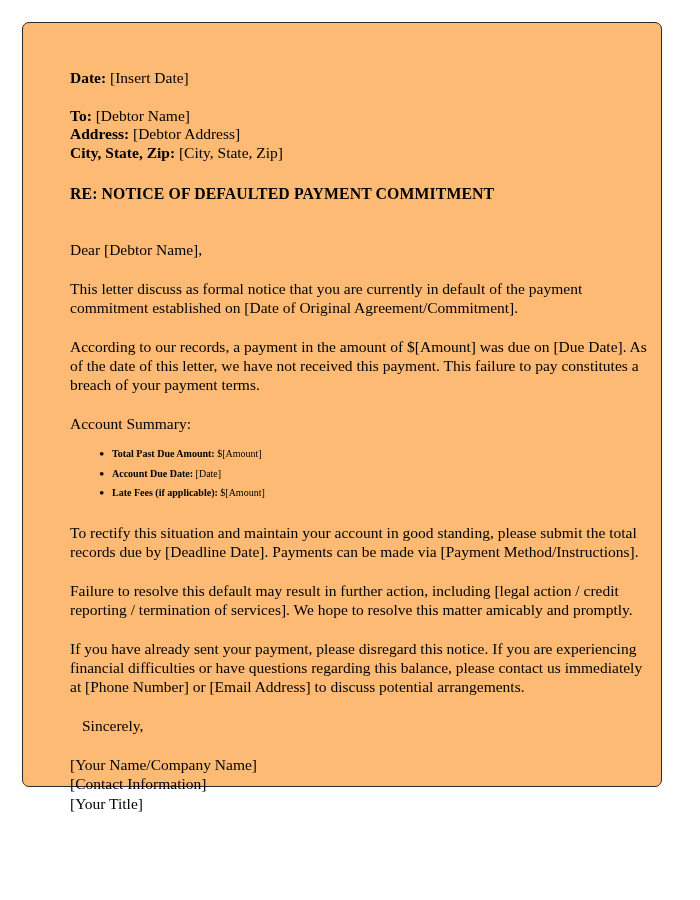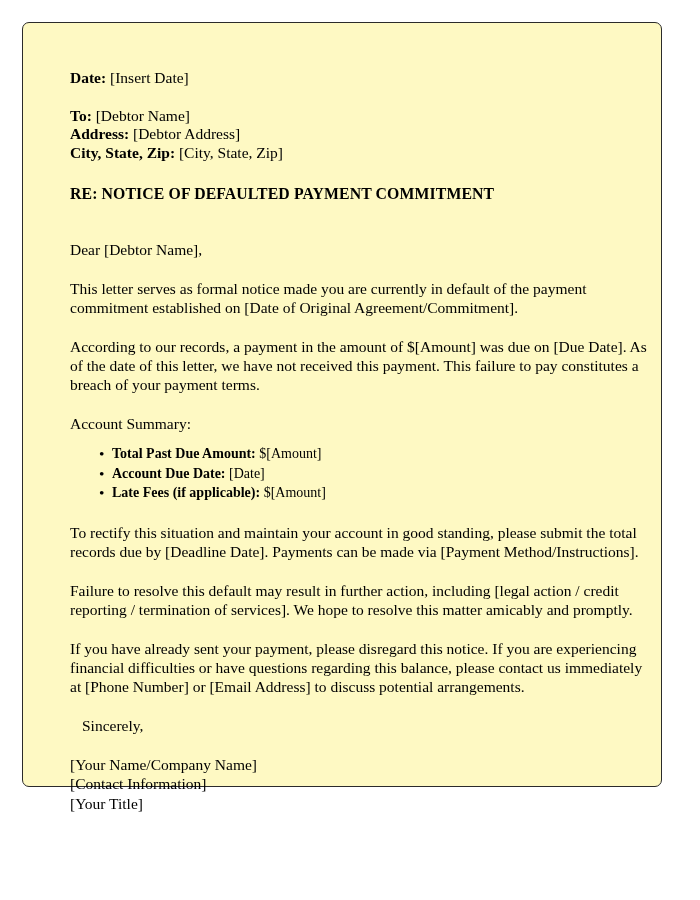--- a/index.html
+++ b/index.html
@@ -18,21 +18,21 @@
   }
   .page-border {
     position: absolute;
     left: 22px;
     top: 22px;
     width: 640px;
     height: 765px;
     border: 1.6px solid #2b2b2b;
     border-radius: 7px;
     box-sizing: border-box;
-    background: #fef9c3;
+    background: #fdba74;
   }
   .letter-body {
     position: absolute;
     left: 47px;
     top: 46px;
     width: 586px;
   }
   .line {
     font-size: 15.5px;
     line-height: 18.5px;
@@ -70,21 +70,21 @@
     font-size: 15.5px;
     line-height: 19px;
     margin: 0 0 11px 0;
   }
   ul.summary-list {
     list-style: none;
     margin: 0 0 20px 0;
     padding: 0;
   }
   ul.summary-list li {
-    font-size: 14px;
+    font-size: 10px;
     line-height: 19.5px;
     padding-left: 42px;
     position: relative;
   }
   ul.summary-list li::before {
     content: "\2022";
     position: absolute;
     left: 29px;
     top: 0;
     font-size: 15.5px;
@@ -123,21 +123,21 @@
       <div class="line">
         <span class="lbl">City, State, Zip:</span>
         <span>[City, State, Zip]</span>
       </div>
     </div>
 
     <div class="subject">RE: NOTICE OF DEFAULTED PAYMENT COMMITMENT</div>
 
     <div class="salutation">Dear [Debtor Name],</div>
 
-    <p class="para">This letter serves as formal notice made you are currently in default of the payment commitment established on [Date of Original Agreement/Commitment].</p>
+    <p class="para">This letter discuss as formal notice that you are currently in default of the payment commitment established on [Date of Original Agreement/Commitment].</p>
     <p class="para">According to our records, a payment in the amount of $[Amount] was due on [Due Date]. As of the date of this letter, we have not received this payment. This failure to pay constitutes a breach of your payment terms.</p>
 
     <div class="section-heading">Account Summary:</div>
 
     <ul class="summary-list">
       <li>
         <span class="lbl">Total Past Due Amount:</span>
         <span>$[Amount]</span>
       </li>
       <li>

